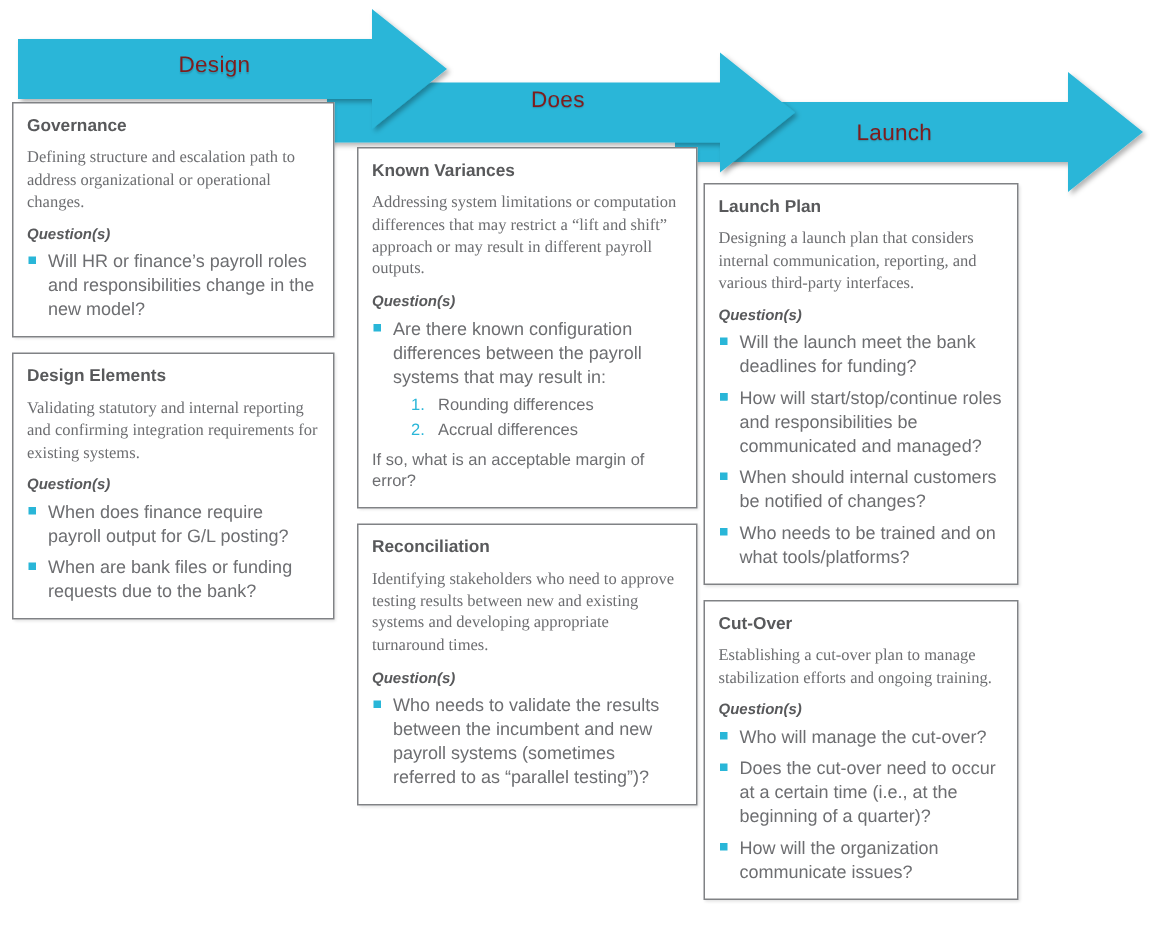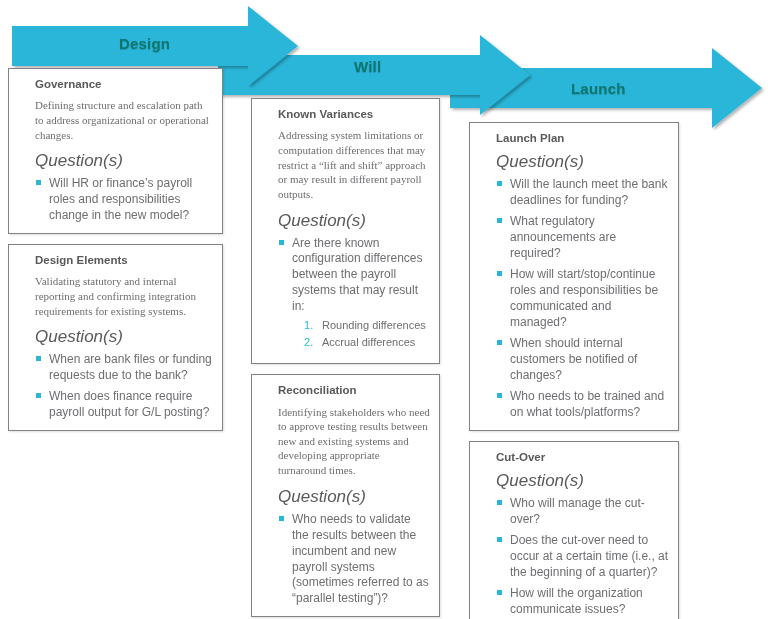--- a/index.html
+++ b/index.html
@@ -22,66 +22,66 @@
     left: 0;
     top: 0;
     width: 768px;
     height: 135px;
   }
   #arrow-band svg {
     display: block;
   }
   .arrow-label {
     position: absolute;
-    color: #0f766e;
-    font-weight: bold;
+    color: #7f1d1d;
+    font-weight: normal;
     font-size: 15px;
     letter-spacing: .2px;
     white-space: nowrap;
     text-shadow: 0 1px 1px rgba(0,0,0,.18);
   }
   #label-design { left: 119px; top: 35px; }
   #label-test   { left: 354px; top: 58px; }
   #label-launch { left: 571px; top: 80px; }
 
   
   .column {
     position: absolute;
   }
   #col-design { left: 8px;   top: 68px;  width: 215px; }
-  #col-test   { left: 251px; top: 98px;  width: 189px; }
+  #col-test   { left: 238px; top: 98px;  width: 227px; }
   #col-launch { left: 469px; top: 122px; width: 210px; }
 
   
   .card {
     box-sizing: border-box;
     border: 1px solid #808285;
     background: #ffffff;
-    padding: 8px 9px 9px 26px;
+    padding: 8px 9px 9px 9px;
     margin-bottom: 10px;
     box-shadow: 1px 1px 2px rgba(0,0,0,.12);
   }
   .card-title {
     font-size: 11.5px;
     font-weight: bold;
     color: #58595b;
     margin: 0 0 7px 0;
     line-height: 1.25;
   }
   .card-desc {
     font-size: 11px;
     line-height: 1.33;
     color: #6d6e71;
     margin: 0 0 9px 0;
     font-family: Liberation Serif, serif;
   }
   .q-label {
-    font-size: 17px;
+    font-size: 10px;
     font-style: italic;
-    font-weight: normal;
+    font-weight: bold;
     color: #58595b;
     margin: 0 0 5px 0;
   }
 
   ul.q-list {
     list-style: none;
     margin: 0;
     padding: 0;
   }
   ul.q-list > li {
@@ -150,21 +150,21 @@
     <g filter="url(#dropsh)">
       <polygon points="218,55 480,55 480,35 530,75 480,115 480,95 218,95" fill="#29b6d8"></polygon>
     </g>
 
     <g filter="url(#dropsh)">
       <polygon points="12,26 248,26 248,6 298,46 248,86 248,66 12,66" fill="#29b6d8"></polygon>
     </g>
   </svg>
 
   <div class="arrow-label" id="label-design">Design</div>
-  <div class="arrow-label" id="label-test">Will</div>
+  <div class="arrow-label" id="label-test">Does</div>
   <div class="arrow-label" id="label-launch">Launch</div>
 </div>
 
 <div class="column" id="col-design">
 
   <div class="card">
     <div class="card-title">Governance</div>
     <div class="card-desc">Defining structure and escalation path to address organizational or operational changes.</div>
     <div class="q-label">Question(s)</div>
     <ul class="q-list">
@@ -175,25 +175,25 @@
     </ul>
   </div>
 
   <div class="card">
     <div class="card-title">Design Elements</div>
     <div class="card-desc">Validating statutory and internal reporting and confirming integration requirements for existing systems.</div>
     <div class="q-label">Question(s)</div>
     <ul class="q-list">
       <li>
         <span class="bullet-square"></span>
+        <span>When does finance require payroll output for G/L posting?</span>
+      </li>
+      <li>
+        <span class="bullet-square"></span>
         <span>When are bank files or funding requests due to the bank?</span>
-      </li>
-      <li>
-        <span class="bullet-square"></span>
-        <span>When does finance require payroll output for G/L posting?</span>
       </li>
     </ul>
   </div>
 
 </div>
 
 <div class="column" id="col-test">
 
   <div class="card">
     <div class="card-title">Known Variances</div>
@@ -202,67 +202,69 @@
     <ul class="q-list">
       <li>
         <span class="bullet-square"></span>
         <span>Are there known configuration differences between the payroll systems that may result in:</span>
       </li>
     </ul>
     <ol class="sub-list">
       <li>Rounding differences</li>
       <li>Accrual differences</li>
     </ol>
+    <div class="tail-note">If so, what is an acceptable margin of error?</div>
   </div>
 
   <div class="card">
     <div class="card-title">Reconciliation</div>
     <div class="card-desc">Identifying stakeholders who need to approve testing results between new and existing systems and developing appropriate turnaround times.</div>
     <div class="q-label">Question(s)</div>
     <ul class="q-list">
       <li>
         <span class="bullet-square"></span>
         <span>Who needs to validate the results between the incumbent and new payroll systems (sometimes referred to as “parallel testing”)?</span>
       </li>
     </ul>
   </div>
 
 </div>
 
 <div class="column" id="col-launch">
 
   <div class="card">
     <div class="card-title">Launch Plan</div>
+    <div class="card-desc">Designing a launch plan that considers internal communication, reporting, and various third-party interfaces.</div>
     <div class="q-label">Question(s)</div>
     <ul class="q-list">
       <li>
         <span class="bullet-square"></span>
         <span>Will the launch meet the bank deadlines for funding?</span>
       </li>
       <li>
         <span class="bullet-square"></span>
-        <span>What regulatory announcements are required?</span>
       </li>
       <li>
         <span class="bullet-square"></span>
         <span>How will start/stop/continue roles and responsibilities be communicated and managed?</span>
       </li>
       <li>
         <span class="bullet-square"></span>
         <span>When should internal customers be notified of changes?</span>
       </li>
       <li>
         <span class="bullet-square"></span>
         <span>Who needs to be trained and on what tools/platforms?</span>
       </li>
     </ul>
   </div>
 
   <div class="card">
     <div class="card-title">Cut-Over</div>
+    <div class="card-desc">Establishing a cut-over plan to manage stabilization efforts and ongoing training.</div>
     <div class="q-label">Question(s)</div>
     <ul class="q-list">
       <li>
         <span class="bullet-square"></span>
         <span>Who will manage the cut-over?</span>
       </li>
       <li>
         <span class="bullet-square"></span>
         <span>Does the cut-over need to occur at a certain time (i.e., at the beginning of a quarter)?</span>
       </li>

